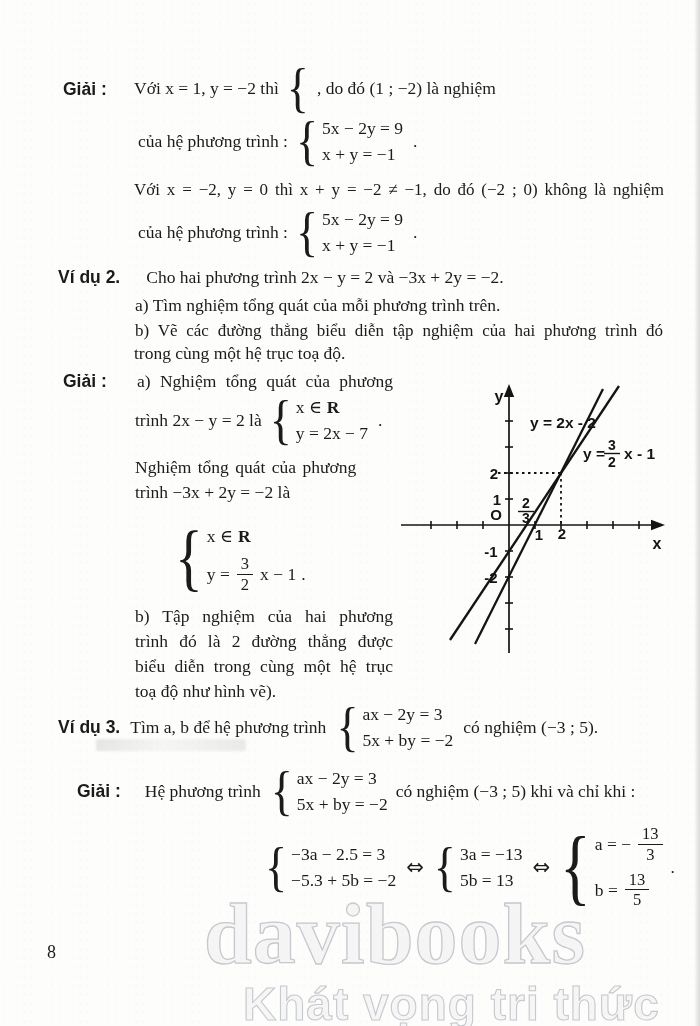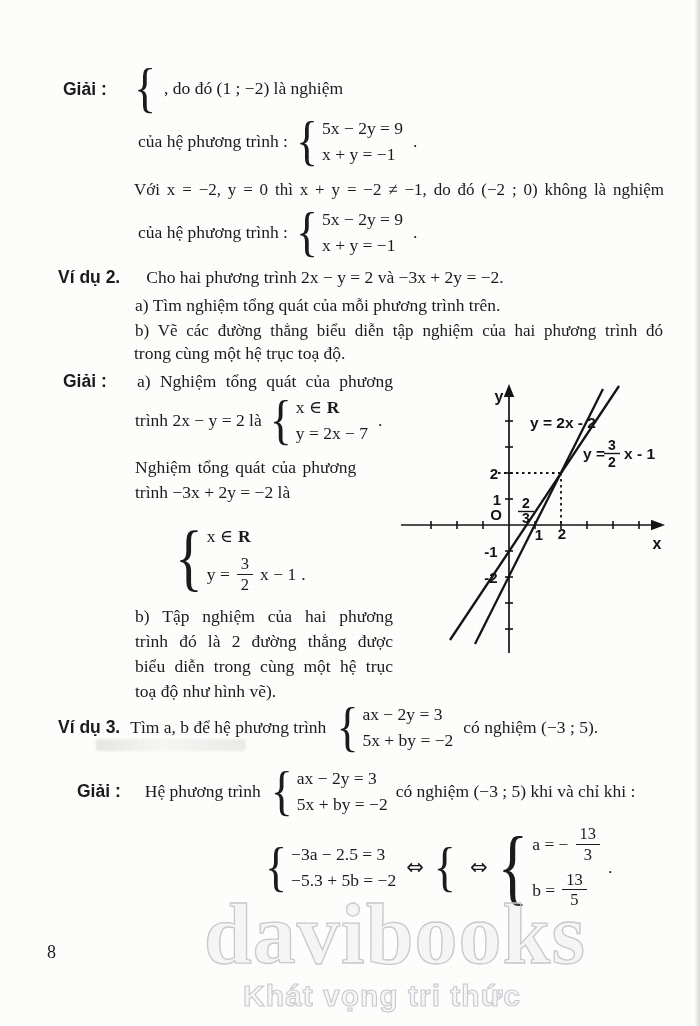--- a/index.html
+++ b/index.html
@@ -34,36 +34,37 @@
     filter:blur(1.3px);border-radius:2px;}
   .pagenum{position:absolute;left:47px;top:942px;font-size:18px;}
   .wm-brand{
     position:absolute;left:156px;top:891px;
     font-family:"Liberation Serif","DejaVu Serif",serif;font-weight:700;font-size:86px;line-height:1;
     letter-spacing:1px;color:rgba(205,208,212,0.16);margin-left:48px;
     -webkit-text-stroke:1.3px #c6c9cd;
   }
   .wm-slogan{
     position:absolute;left:243px;top:981px;
-    font-family:"Liberation Sans","DejaVu Sans",sans-serif;font-weight:700;font-size:30px;line-height:1;
+    font-family:"Liberation Sans","DejaVu Sans",sans-serif;font-weight:700;font-size:46px;line-height:1;
     letter-spacing:1px;color:rgba(205,208,212,0.14);
     -webkit-text-stroke:1.1px #c6c9cd;
   }
   .edge-shadow{position:absolute;right:0;top:0;width:6px;height:100%;
     background:linear-gradient(90deg,rgba(0,0,0,0),rgba(0,0,0,0.14));}
   .fig{position:absolute;left:395px;top:383px;width:280px;height:277px;}
   svg text{font-family:"Liberation Sans","DejaVu Sans",sans-serif;font-weight:600;fill:#141414;}
 </style>
 </head>
 <body>
 
 <div class="page">
 
   <div class="bl lbl" style="left:63px;top:77px;">Giải :</div>
   <div class="bl row" style="left:134px;top:61px;height:54px;">
+    <span>Với x = 1, y = −2 thì</span>
     <span class="sys">
       <span class="brace b2">{</span>
     </span>
     <span style="margin-left:-4px;">, do đó (1 ; −2) là nghiệm</span>
   </div>
   <div class="bl row" style="left:138px;top:114px;height:54px;">
     <span>của hệ phương trình :</span>
     <span class="sys">
       <span class="brace b2">{</span>
       <span class="rows">
@@ -231,20 +232,24 @@
     <span class="sys">
       <span class="brace b2">{</span>
       <span class="rows">
         <span class="r">−3a − 2.5 = 3</span>
         <span class="r">−5.3 + 5b = −2</span>
       </span>
     </span>
     <span class="arrow">⇔</span>
     <span class="sys">
       <span class="brace b2">{</span>
+      <span class="rows">
+        <span class="r">3a = −13</span>
+        <span class="r">5b = 13</span>
+      </span>
     </span>
     <span class="arrow">⇔</span>
     <span class="sys">
       <span class="brace b4">{</span>
       <span class="rows" style="gap:8px;">
         <span class="r">
           <span>a = −</span>
           <span class="frac">
               <span class="num">13</span>
               <span class="den">3</span>

